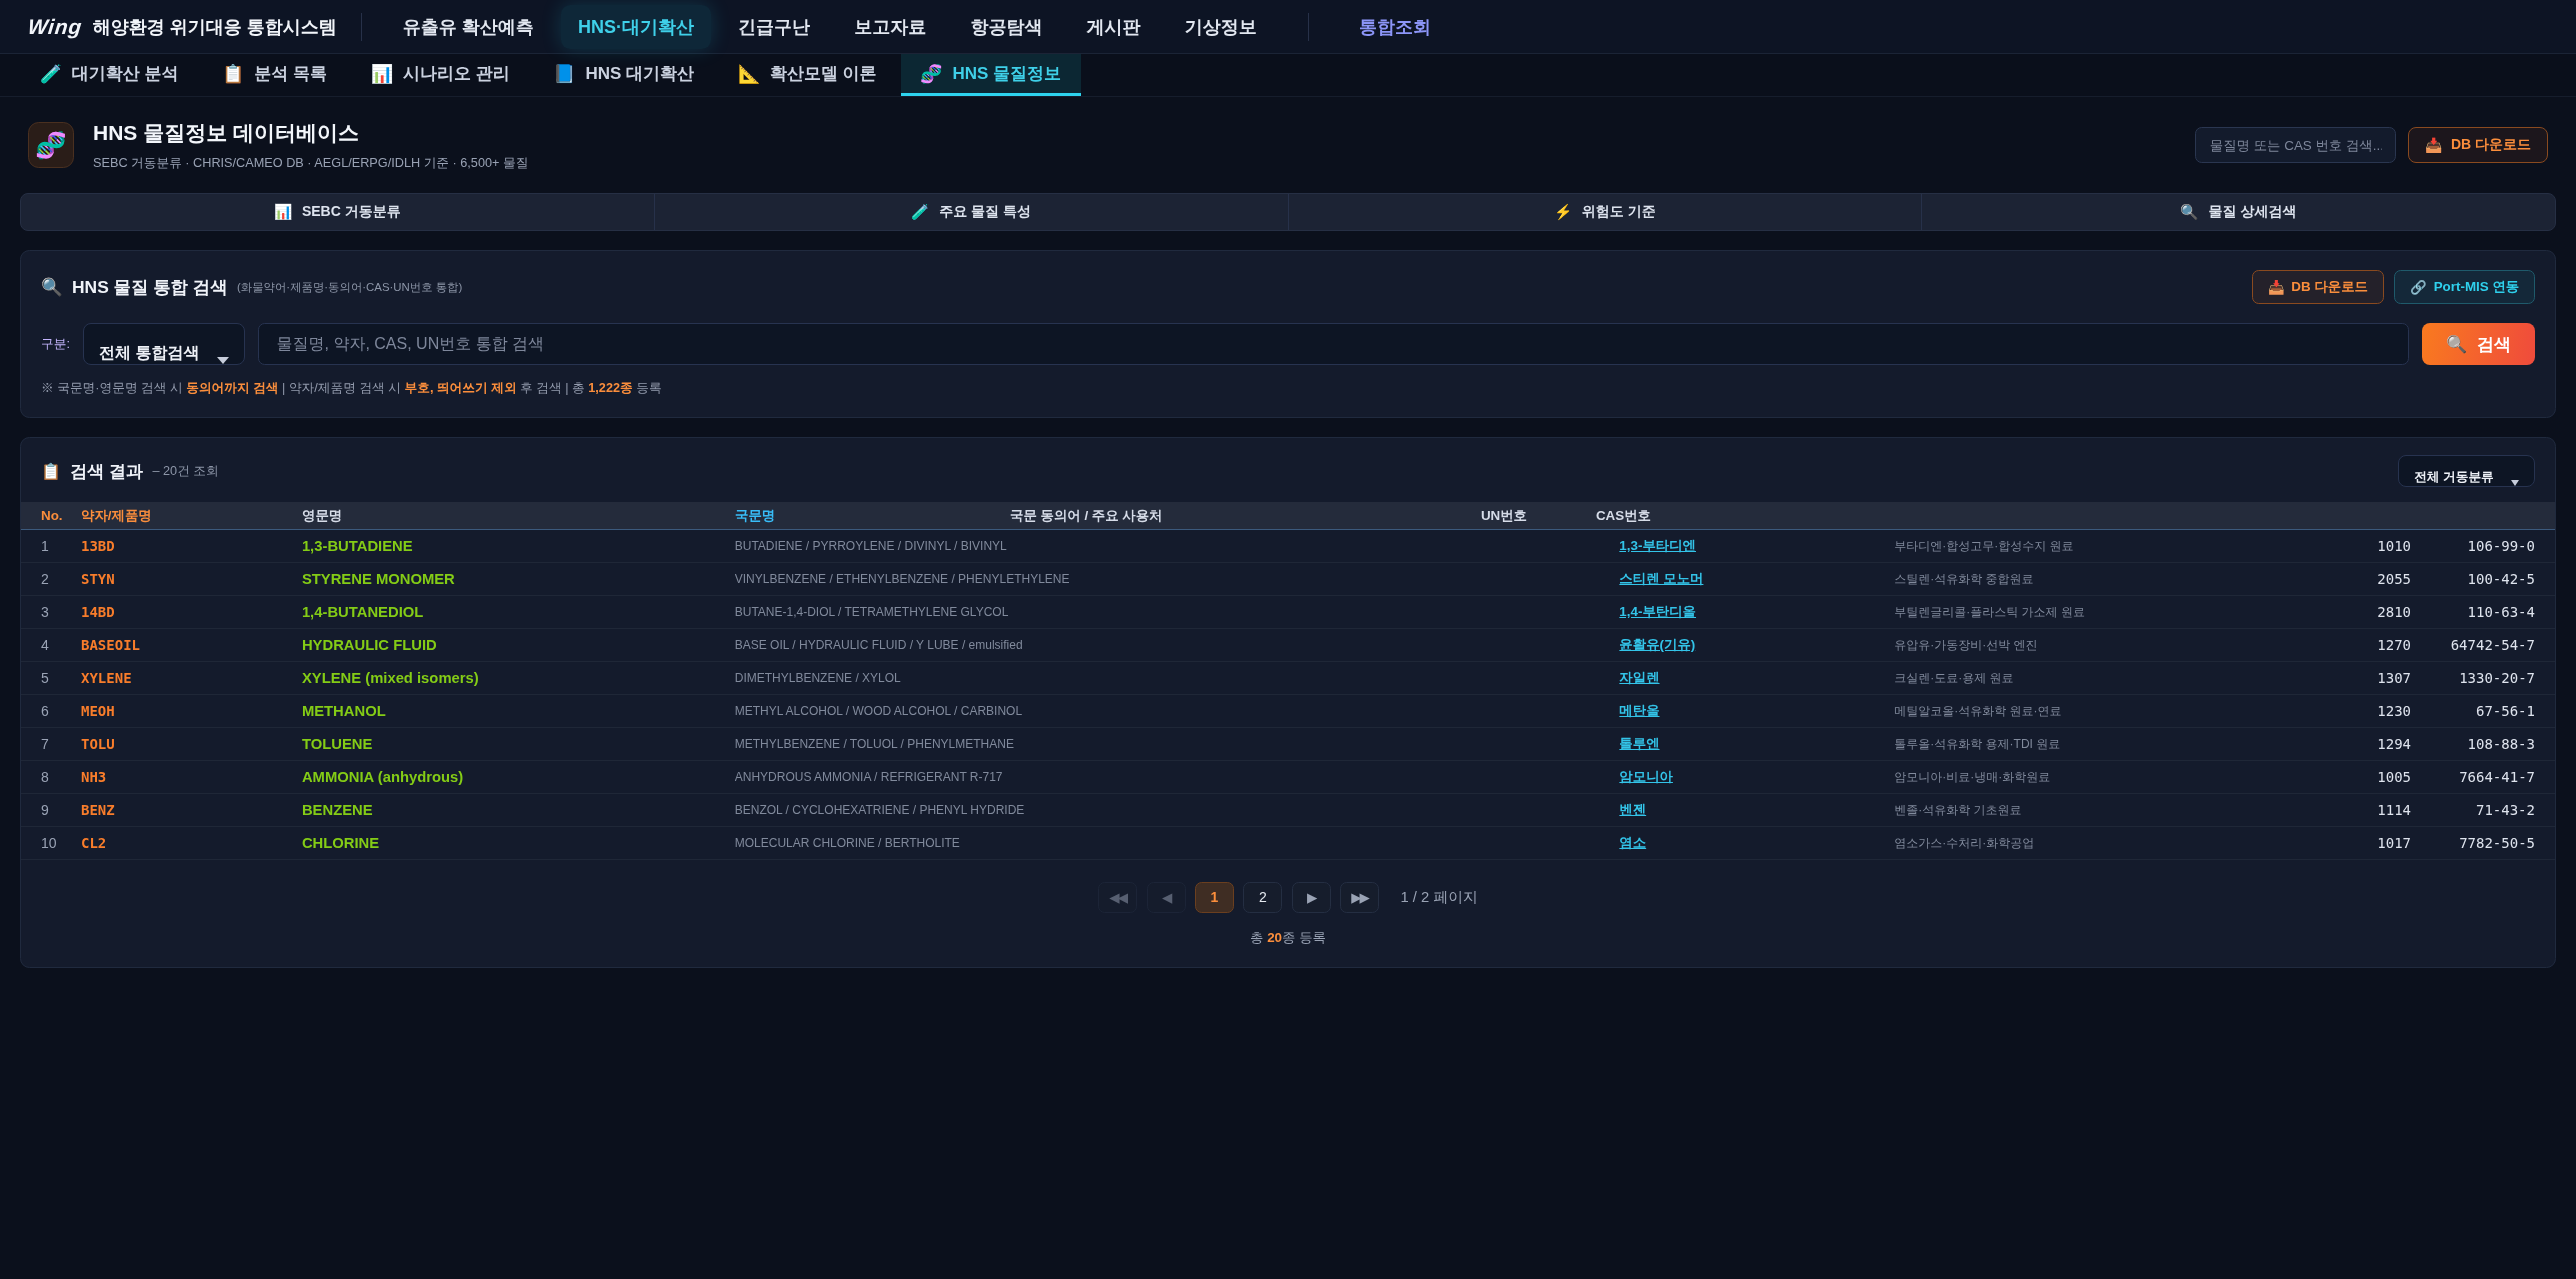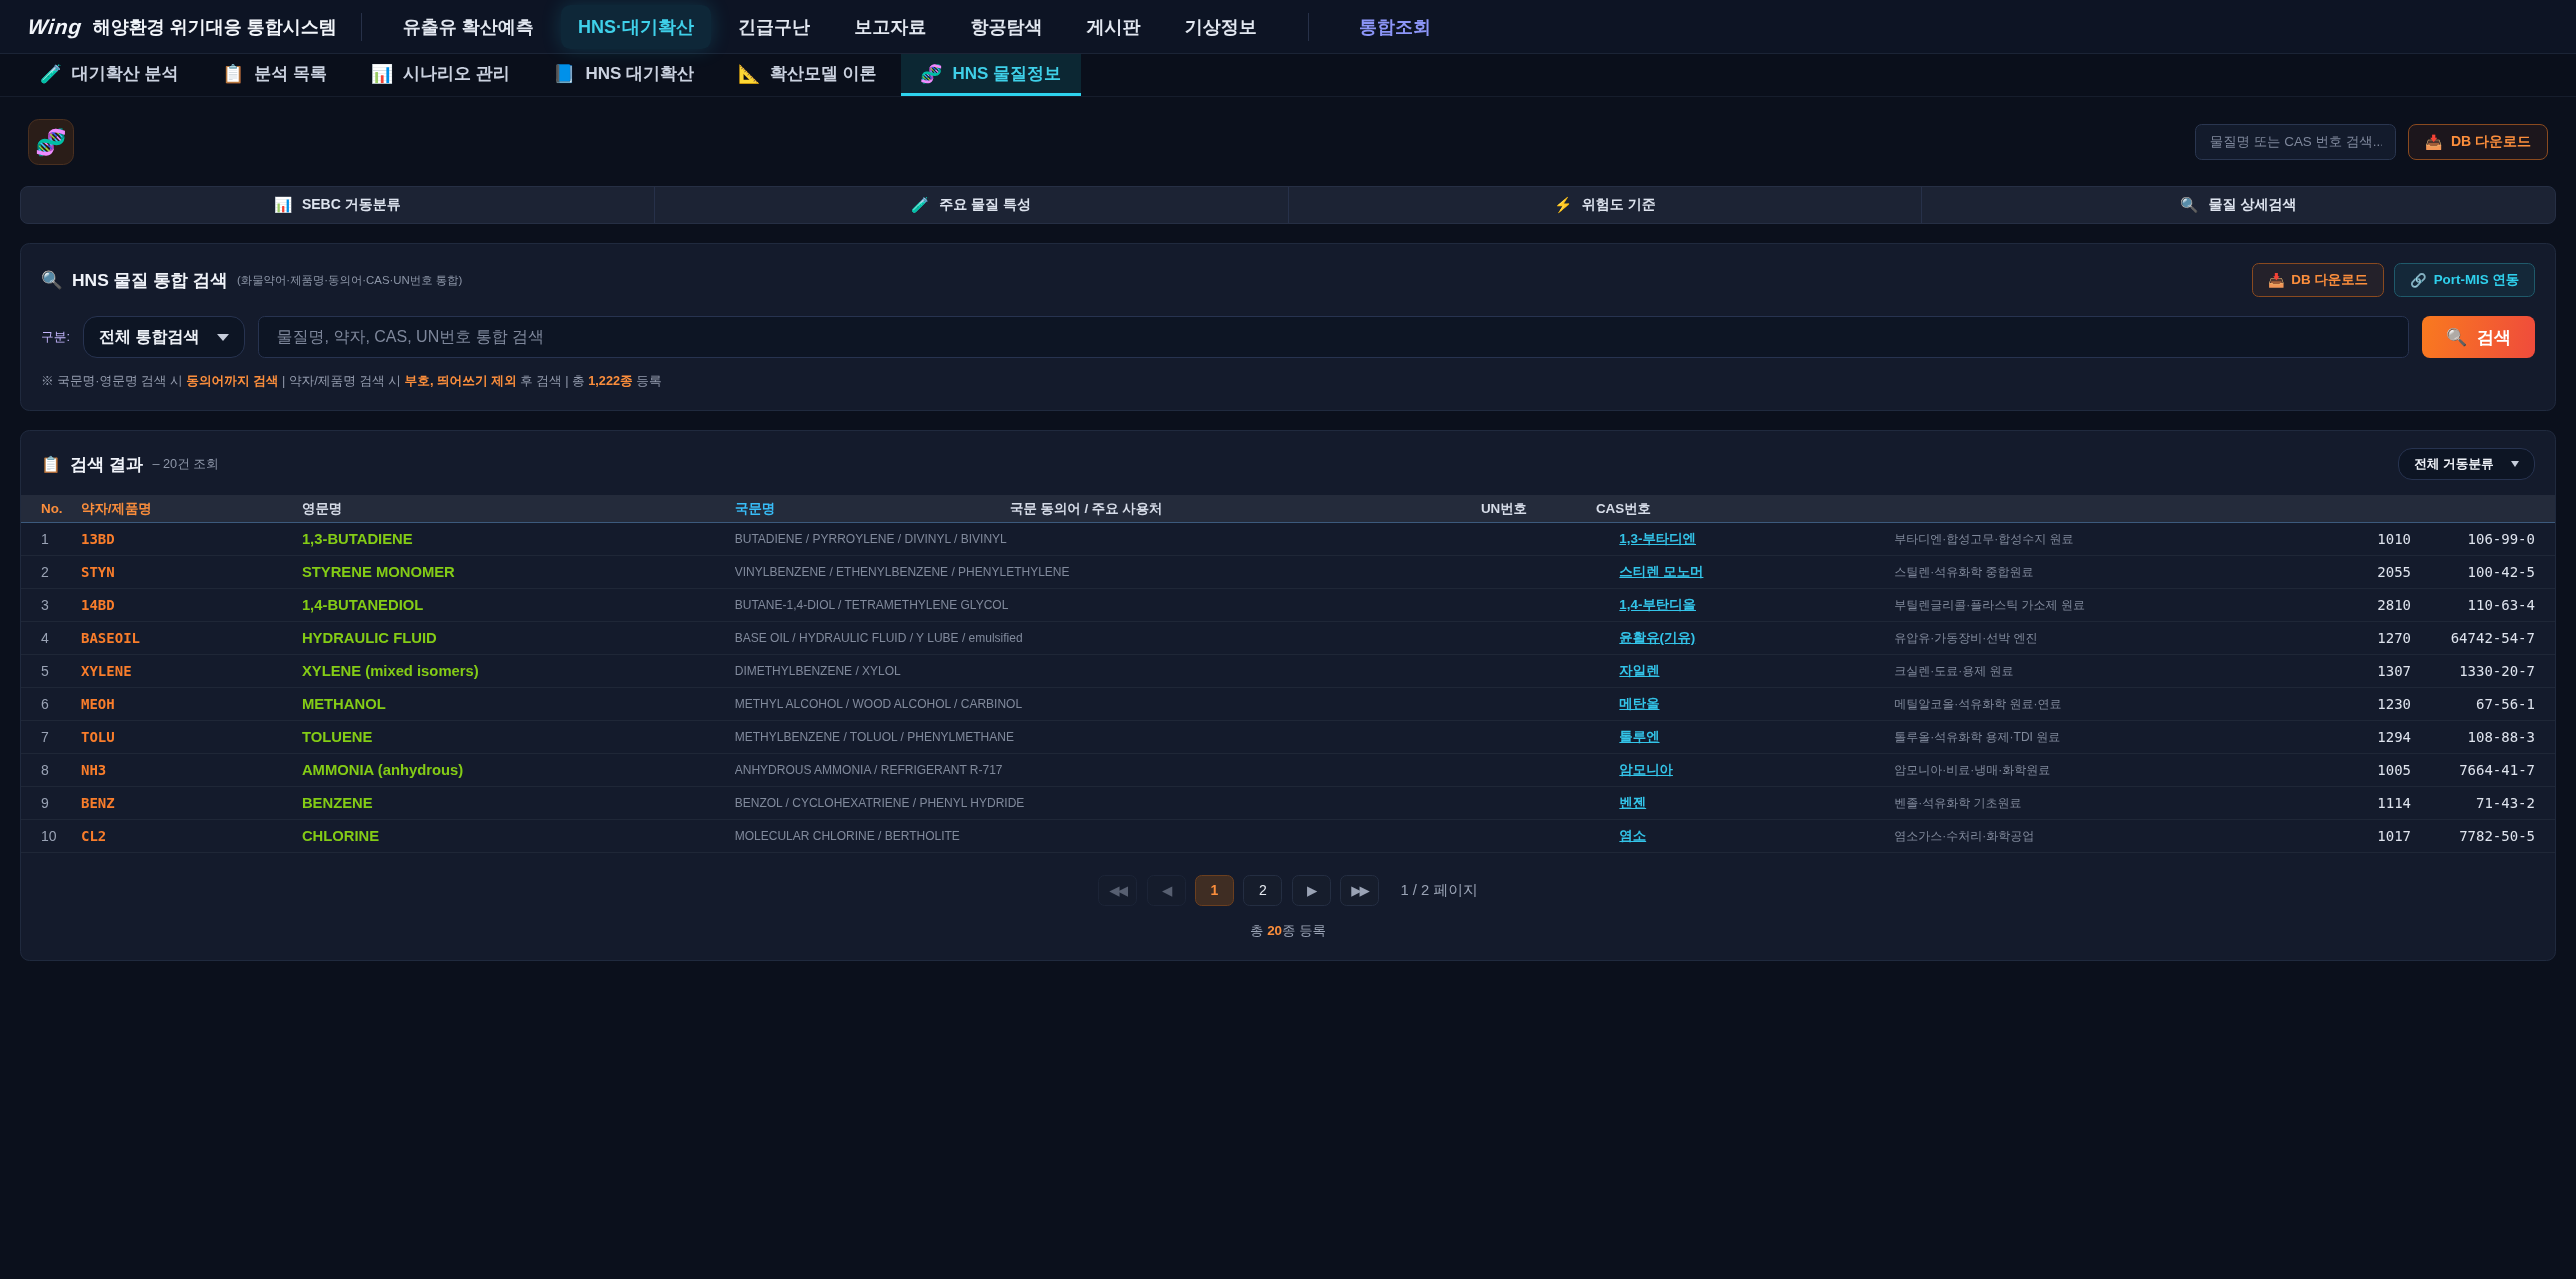--- a/index.html
+++ b/index.html
@@ -55,21 +55,21 @@
   .sc-head { display:flex; align-items:center; }
   .sc-icon { font-size:17.4px; margin-right:9.4px; }
   .sc-title { font-size:17.4px; font-weight:bold; color:#f0f3f9; white-space:nowrap; }
   .sc-sub { font-size:11.4px; color:#8d96a8; margin-left:9.4px; white-space:nowrap; }
   .sc-actions { margin-left:auto; display:flex; gap:10.7px; }
   .sc-btn { height:34px; padding:0 14.8px; font-size:13.4px; font-weight:bold; border-radius:6.7px; display:flex; gap:6.7px; align-items:center; cursor:pointer; white-space:nowrap; }
   .sc-btn.orange { border:0.7px solid #8a4a1f; background:rgba(249,115,22,.07); color:#fb8e3c; }
   .sc-btn.cyan { border:0.7px solid #1f5a6b; background:rgba(34,211,238,.07); color:#2fd0ec; }
   .sc-form { display:flex; align-items:center; gap:13.4px; margin-top:19px; }
   .form-label { font-size:12.7px; color:#c4b5fd; white-space:nowrap; }
-  .select { height:42px; background:#0d1524; border:0.7px solid #273350; border-radius:14px; display:flex; align-items:center; gap:17.4px; justify-content:space-between; padding:0 14.8px; font-size:16px; font-weight:bold; color:#eef1f7; cursor:pointer; white-space:nowrap; }
+  .select { height:42px; background:#0d1524; border:0.7px solid #273350; border-radius:8px; display:flex; align-items:flex-end; gap:17.4px; justify-content:space-between; padding:0 14.8px; font-size:16px; font-weight:bold; color:#eef1f7; cursor:pointer; white-space:nowrap; }
   .select .chev { width:0; height:0; border-left:6px solid transparent; border-right:6px solid transparent; border-top:7.4px solid #c6cddb; }
   .sel-wide { min-width:151px; }
   .main-input { flex:1; height:42px; background:#0d1524; border:0.7px solid #273350; border-radius:6.7px; font-size:16px; padding:0 17.4px; color:#e5e9f2; font-family:"Liberation Sans",sans-serif; }
   .main-input::placeholder { color:#7e879b; }
   .search-btn { height:42px; padding:0 24px; border-radius:8px; border:none; background:linear-gradient(100deg,#f97a1f,#ef4b3c); font-size:17px; font-weight:bold; color:#fff; display:flex; gap:9.4px; align-items:center; cursor:pointer; white-space:nowrap; }
   .sc-note { margin-top:14.8px; font-size:12.7px; color:#949cae; }
   .sc-note b { color:#fb8e3c; }
 
   
   .results-card { padding:17.4px 0 20px; }
@@ -158,20 +158,24 @@
   <div class="tab active">
     <span class="ticon">🧬</span>
     <span>HNS 물질정보</span>
   </div>
 </div>
 
 <div class="page-header">
   <div class="ph-icon">
       <span>🧬</span>
     </div>
+  <div>
+    <div class="ph-title">HNS 물질정보 데이터베이스</div>
+    <div class="ph-sub">SEBC 거동분류 · CHRIS/CAMEO DB · AEGL/ERPG/IDLH 기준 · 6,500+ 물질</div>
+  </div>
   <div class="ph-right">
     <input class="ph-search" placeholder="물질명 또는 CAS 번호 검색..." style="">
     <div class="db-btn">
       <span>📥</span>
       <span>DB 다운로드</span>
     </div>
   </div>
 </div>
 
 <div class="category-bar">

